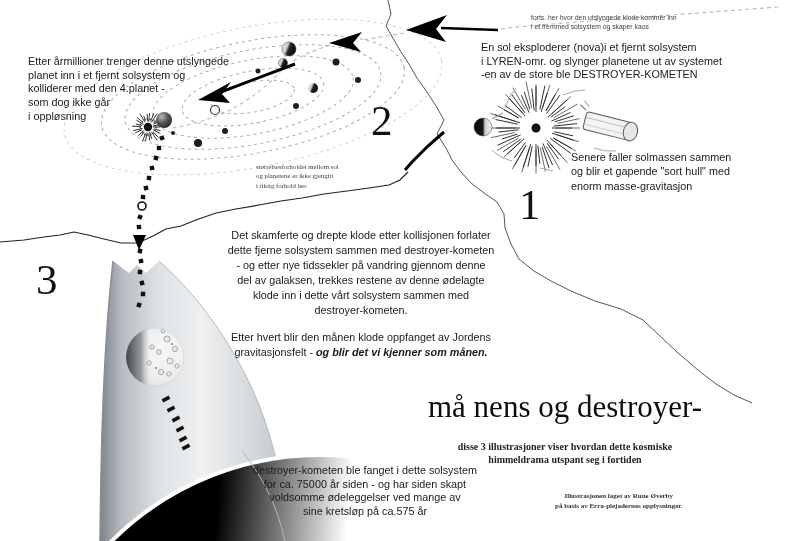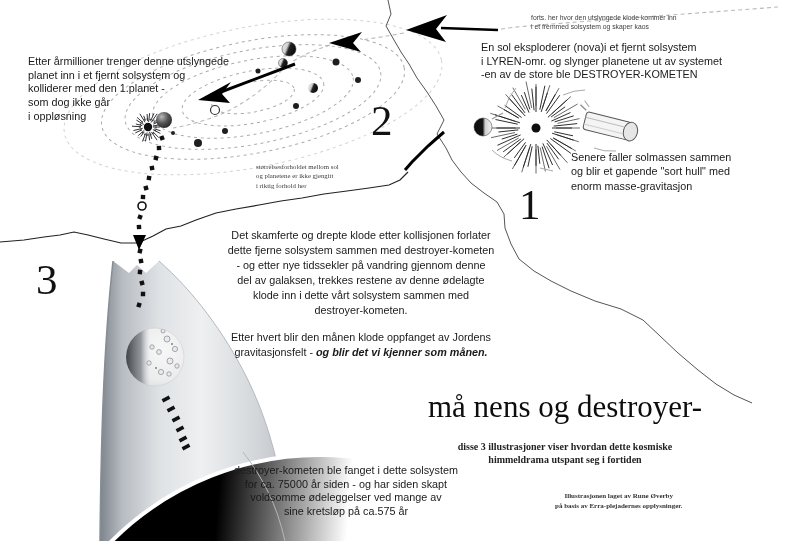--- a/index.html
+++ b/index.html
@@ -15,21 +15,21 @@
   .center{text-align:center;}
   .tiny{font-size:6.8px;line-height:9.4px;color:#3d3d3d;}
   .section-num{font-family:"Liberation Serif",serif;font-size:43px;line-height:43px;color:#111;}
   #caption-2{left:28px;top:55px;width:218px;}
   #scale-note{left:256px;top:162px;font-family:"Liberation Serif",serif;}
   #top-note{left:531px;top:13px;}
   #nova-text{left:481px;top:41px;}
   #blackhole-text{left:571px;top:150px;line-height:14.4px;}
   #journey-text{left:203px;top:228px;width:316px;line-height:15px;}
   #capture-text{left:203px;top:330px;width:316px;line-height:15px;}
-  #comet-text{left:210px;top:464px;width:272px;}
+  #comet-text{left:229px;top:464px;width:272px;}
   #num-1{left:519px;top:183px;}
   #num-2{left:371px;top:99px;}
   #num-3{left:36px;top:258px;}
   #main-title{left:400px;top:351px;width:330px;font-size:31px;line-height:37px;color:#0d0d0d;}
   #subtitle{left:435px;top:440px;width:260px;font-size:10px;line-height:13px;font-weight:bold;color:#222;}
   #credit{left:555px;top:492px;font-size:7px;line-height:9.6px;font-weight:bold;color:#333;font-family:"Liberation Serif",serif;text-align:center;}
   .bold{font-weight:bold;font-style:italic;}
 </style>
 </head>
 <body>
@@ -330,21 +330,21 @@
 enorm masse-gravitasjon</div>
 
   <div id="nova-text" class="txt sans body-txt">En sol eksploderer (nova)i et fjernt solsystem
 i LYREN-omr. og slynger planetene ut av systemet
 -en av de store ble DESTROYER-KOMETEN</div>
 
   <div id="num-1" class="txt section-num">1</div>
 
   <div id="caption-2" class="txt sans body-txt">Etter årmillioner trenger denne utslyngede
 planet inn i et fjernt solsystem og
-kolliderer med den 1.planet -
+kolliderer med den 4.planet -
 som dog ikke går
 i oppløsning</div>
 
   <div id="scale-note" class="txt tiny">størrelsesforholdet mellom sol
 og planetene er ikke gjengitt
 i riktig forhold her</div>
 
   <div id="num-2" class="txt section-num">2</div>
 
   <div id="num-3" class="txt section-num">3</div>

